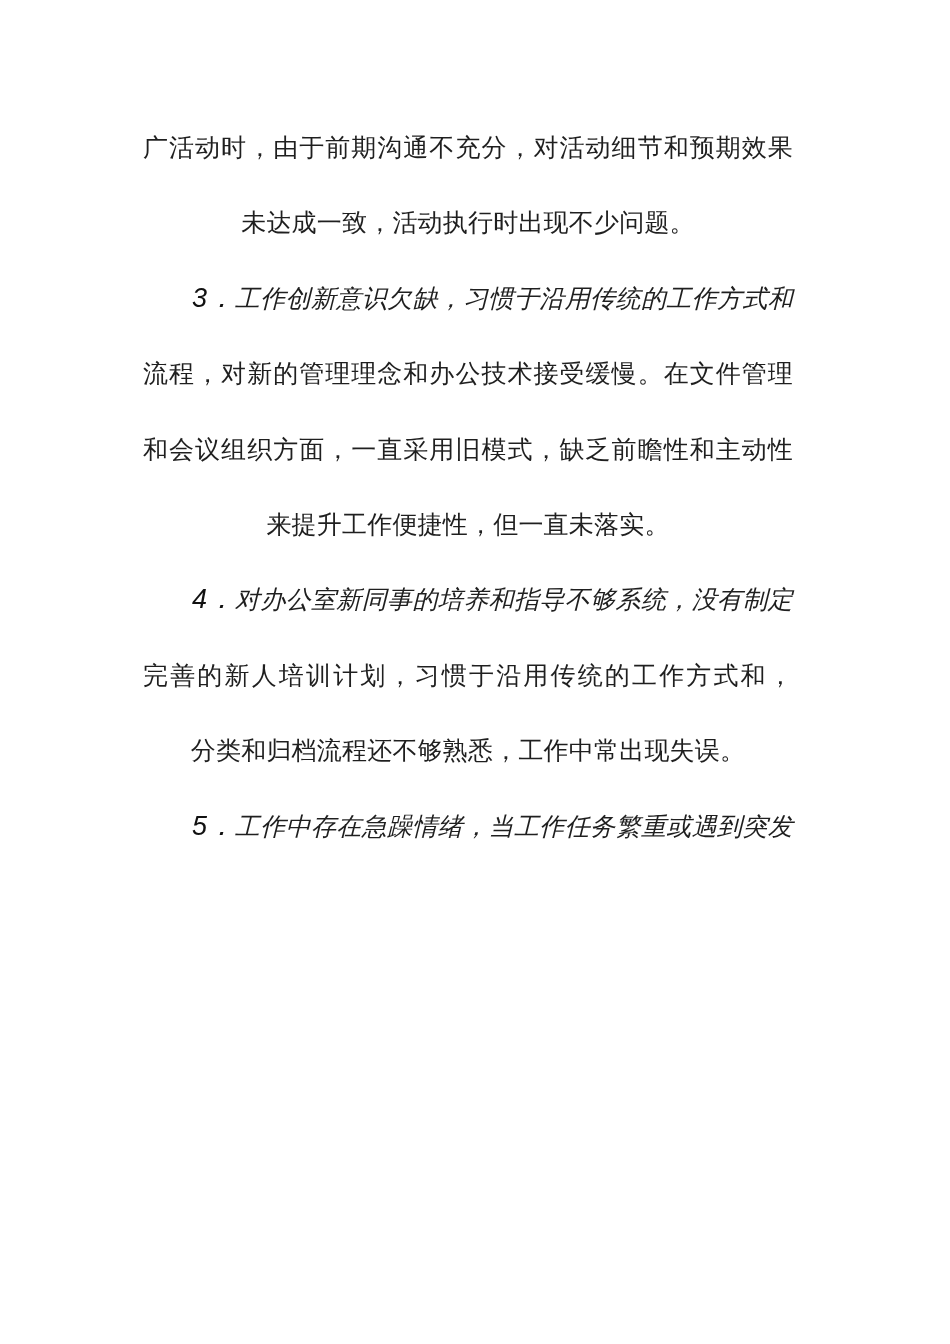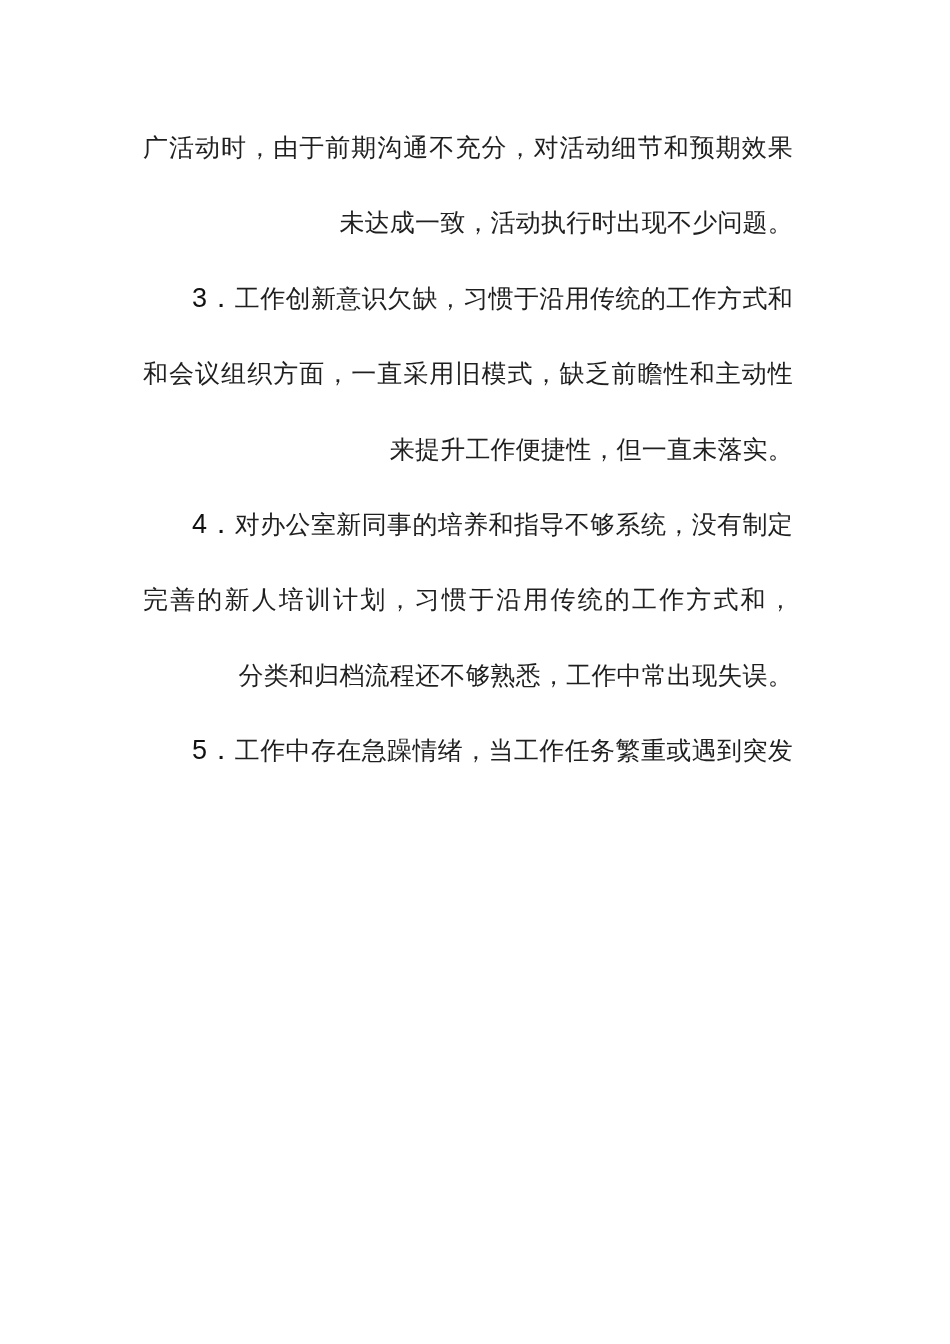--- a/index.html
+++ b/index.html
@@ -28,44 +28,46 @@
     line-height: 75.4px;
     letter-spacing: 0.2px;
     color: #1f1f1f;
   }
   .line {
     height: 75.4px;
     text-align: justify;
     text-align-last: justify;
   }
   .line.final {
-    text-align: right;
+    text-align: center;
     text-align-last: auto;
   }
   .line.indent {
     padding-left: 49px;
+    font-style: italic;
   }
   .num {
     font-family: "Liberation Sans", "DejaVu Sans", sans-serif;
     font-size: 27px;
     color: #111111;
   }
 </style>
 </head>
 <body>
 
 <div class="page">
   <div class="text-block">
 
     <div class="line"><span>广活动时，由于前期沟通不充分，对活动细节和预期效果</span></div>
 
     <div class="line final"><span>未达成一致，活动执行时出现不少问题。</span></div>
 
     <div class="line indent"><span class="num">3．</span><span>工作创新意识欠缺，习惯于沿用传统的工作方式和</span></div>
 
+    <div class="line"><span>流程，对新的管理理念和办公技术接受缓慢。在文件管理</span></div>
 
     <div class="line"><span>和会议组织方面，一直采用旧模式，缺乏前瞻性和主动性</span></div>
 
 
     <div class="line final"><span>来提升工作便捷性，但一直未落实。</span></div>
 
     <div class="line indent"><span class="num">4．</span><span>对办公室新同事的培养和指导不够系统，没有制定</span></div>
 
     <div class="line"><span>完善的新人培训计划，习惯于沿用传统的工作方式和，</span></div>
 

